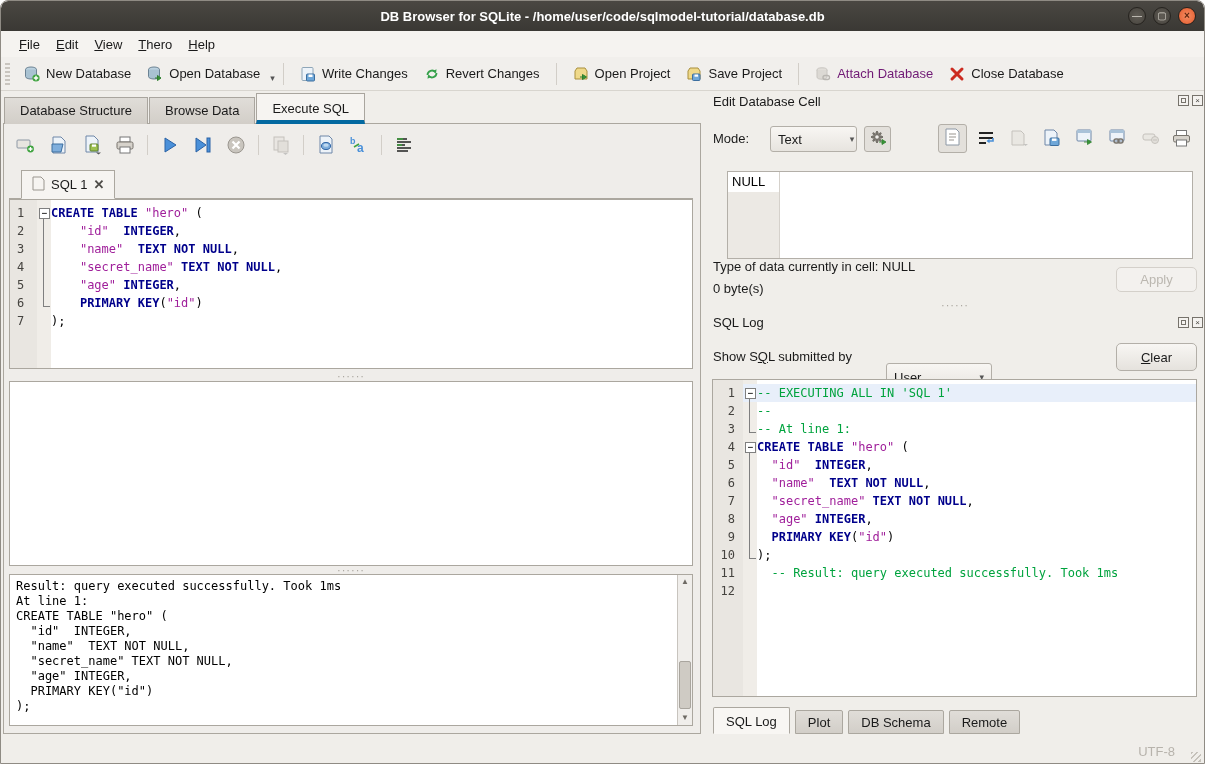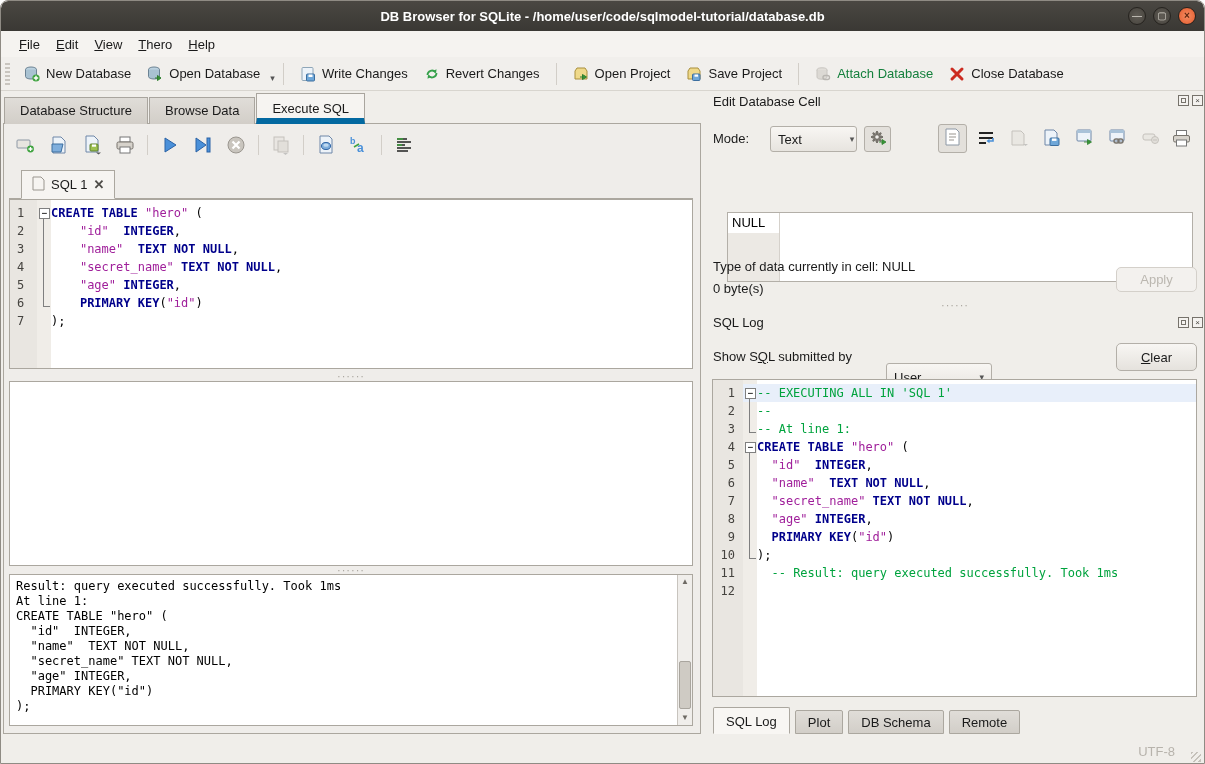--- a/index.html
+++ b/index.html
@@ -23,29 +23,29 @@
   .menu-item{padding:3px 8px;}
   .menu-item .k{text-decoration:underline;}
   
   .toolbar{position:absolute;left:0;top:56px;width:100%;height:34px;background:#F1EFEC;
     border-bottom:1px solid #D8D5CF;display:flex;align-items:center;font-size:13px;}
   .tb-handle{width:5px;height:22px;margin:0 6px 0 4px;
     background:repeating-linear-gradient(#c9c5bf 0 2px,transparent 2px 4px);}
   .tb-sep{width:1px;height:22px;background:#D2CEC8;margin:0 8px;}
   .tb-btn{display:flex;align-items:center;gap:6px;padding:4px 8px;background:none;border:none;
     font-size:13px;font-family:inherit;color:#1a1a1a;}
-  .tb-btn.disabled{color:#15803d;}
+  .tb-btn.disabled{color:#701a75;}
   .tb-btn svg{display:block;}
   .dd-arrow{font-size:9px;color:#555;margin-left:2px;position:relative;top:4px;}
   
   .left-pane{position:absolute;left:0;top:90px;width:703px;height:645px;}
   .main-tabs{position:absolute;left:3px;top:3px;height:30px;display:flex;align-items:flex-end;z-index:3;}
   .mtab{font-size:13px;padding:5px 15px 6px;background:linear-gradient(#E0DDD8,#D2CEC8);
     border:1px solid #A9A59E;border-bottom:none;margin-right:1px;height:27px;}
-  .mtab.active{background:#F6F4F1;height:31px;padding-top:7px;border-bottom:6px solid #0369a1;}
+  .mtab.active{background:#F6F4F1;height:31px;padding-top:7px;border-bottom:4px solid #0369a1;}
   .tab-frame{position:absolute;left:2px;top:32px;right:3px;bottom:2px;border:1px solid #ABA79F;background:#EFEDEA;}
   
   .sql-toolbar{position:absolute;left:14px;top:42px;height:24px;display:flex;align-items:center;gap:11px;z-index:2;}
   .sicon{display:flex;align-items:center;justify-content:center;width:22px;height:22px;background:none;border:none;padding:0;}
   .ssep{width:1px;height:20px;background:#D2CEC8;}
   
   .sql-tabbar{position:absolute;left:8px;top:78px;width:684px;height:30px;border-bottom:1px solid #ABA79F;z-index:2;}
   .sql-tab{position:absolute;left:12px;bottom:-1px;height:29px;background:#F6F4F1;border:1px solid #ABA79F;
     border-bottom:1px solid #F6F4F1;display:flex;align-items:center;gap:6px;padding:0 10px;font-size:13px;}
   .sql-tab .close-x{color:#4d4b47;font-weight:bold;font-size:13px;}
@@ -418,21 +418,21 @@
           </svg></span>
     </button>
     <button class="iconbtn" style="position:absolute;left:465px;top:36px;width:24px;height:24px;">
       <span><svg width="19" height="18">
             <rect x="4.5" y="1.5" width="10" height="5" fill="#fff" stroke="#777"></rect>
             <rect x="1.5" y="6.5" width="16" height="6.5" rx="1.5" fill="#D6D2CB" stroke="#77736C"></rect>
             <rect x="4.5" y="11" width="10" height="6" fill="#fff" stroke="#777"></rect>
           </svg></span>
     </button>
 
-    <div class="cell-edit" style="left:23px;top:80px;width:466px;height:70px;margin-top:41px;">
+    <div class="cell-edit" style="left:23px;top:80px;width:466px;height:88px;">
       <div class="leftcol">
           <div class="toprow"></div>
         </div>
       <span class="val">NULL</span>
     </div>
 
     <div class="lbl" style="position:absolute;left:9px;top:168px;">Type of data currently in cell: NULL</div>
     <div class="lbl" style="position:absolute;left:9px;top:190px;">0 byte(s)</div>
     <button class="pushbtn disabled" style="position:absolute;left:412px;top:176px;width:81px;height:25px;">Apply</button>
 

